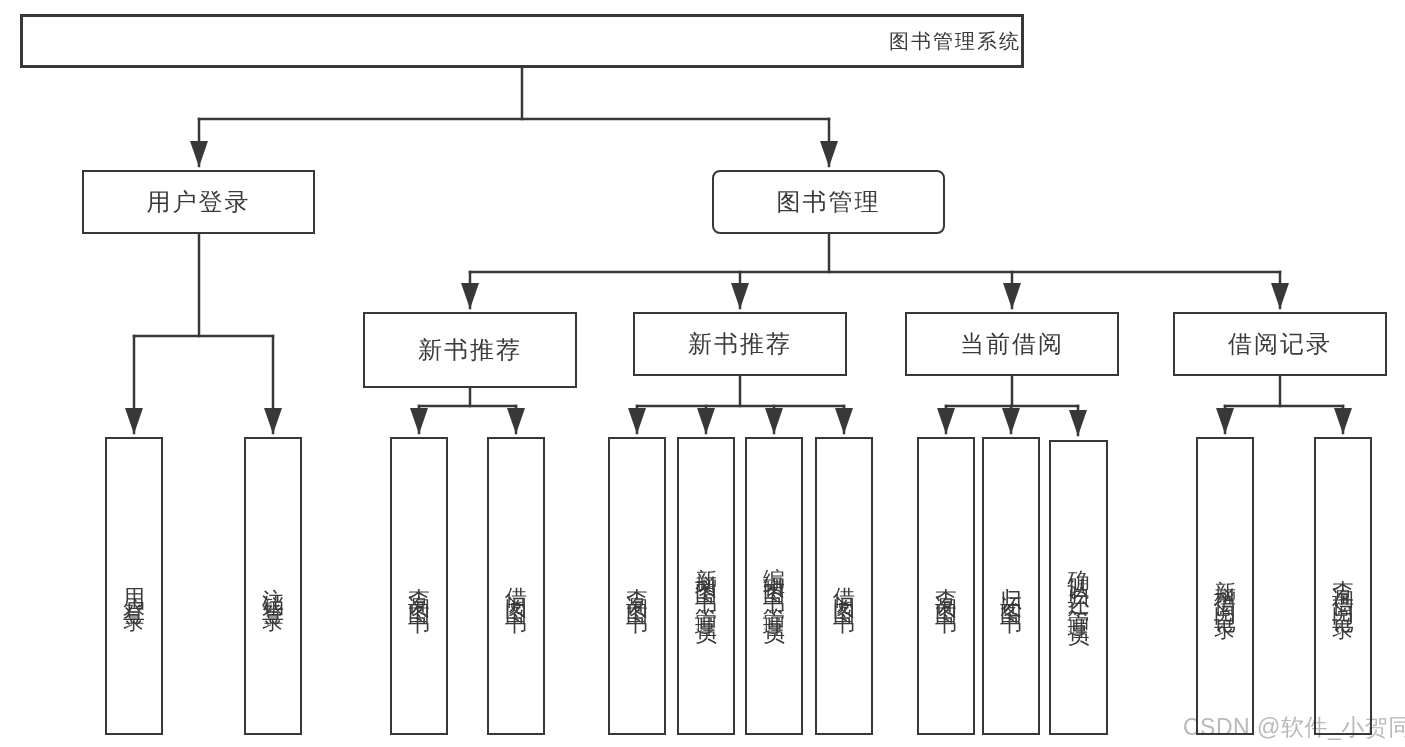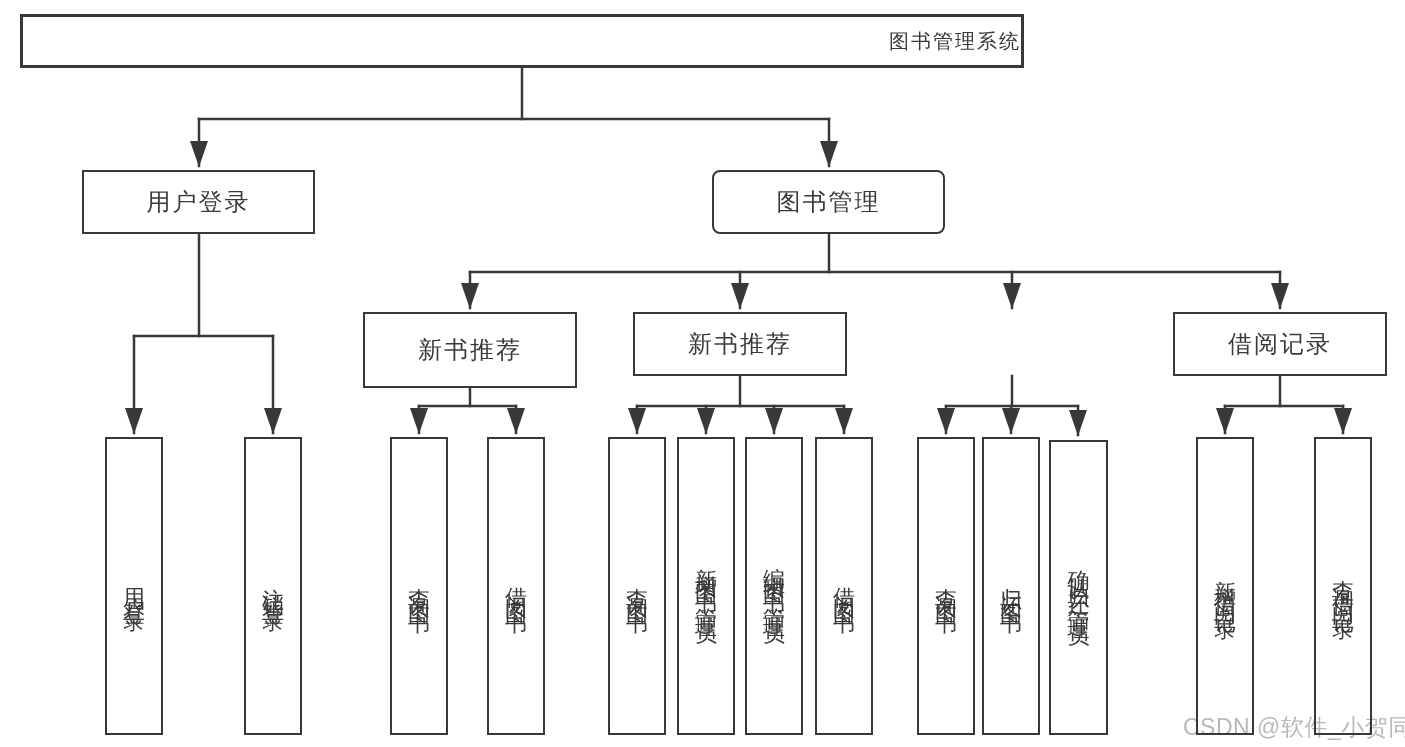--- a/index.html
+++ b/index.html
@@ -146,20 +146,23 @@
   <div class="node branch" style="left:712px; top:170px; width:233px; height:64px;border-radius:8px;">
     <span class="label">图书管理</span>
   </div>
 
   <div class="node branch" style="left:363px; top:312px; width:214px; height:76px;">
     <span class="label">新书推荐</span>
   </div>
   <div class="node branch" style="left:633px; top:312px; width:214px; height:64px;">
     <span class="label">新书推荐</span>
   </div>
+  <div class="node branch" style="left:905px; top:312px; width:214px; height:64px;">
+    <span class="label">当前借阅</span>
+  </div>
   <div class="node branch" style="left:1173px; top:312px; width:214px; height:64px;">
     <span class="label">借阅记录</span>
   </div>
 
   <div class="node leaf" style="left:105px; top:437px; width:58px; height:298px;">
     <span class="v-label">用户登录</span>
   </div>
   <div class="node leaf" style="left:244px; top:437px; width:58px; height:298px;">
     <span class="v-label">注销登录</span>
   </div>

